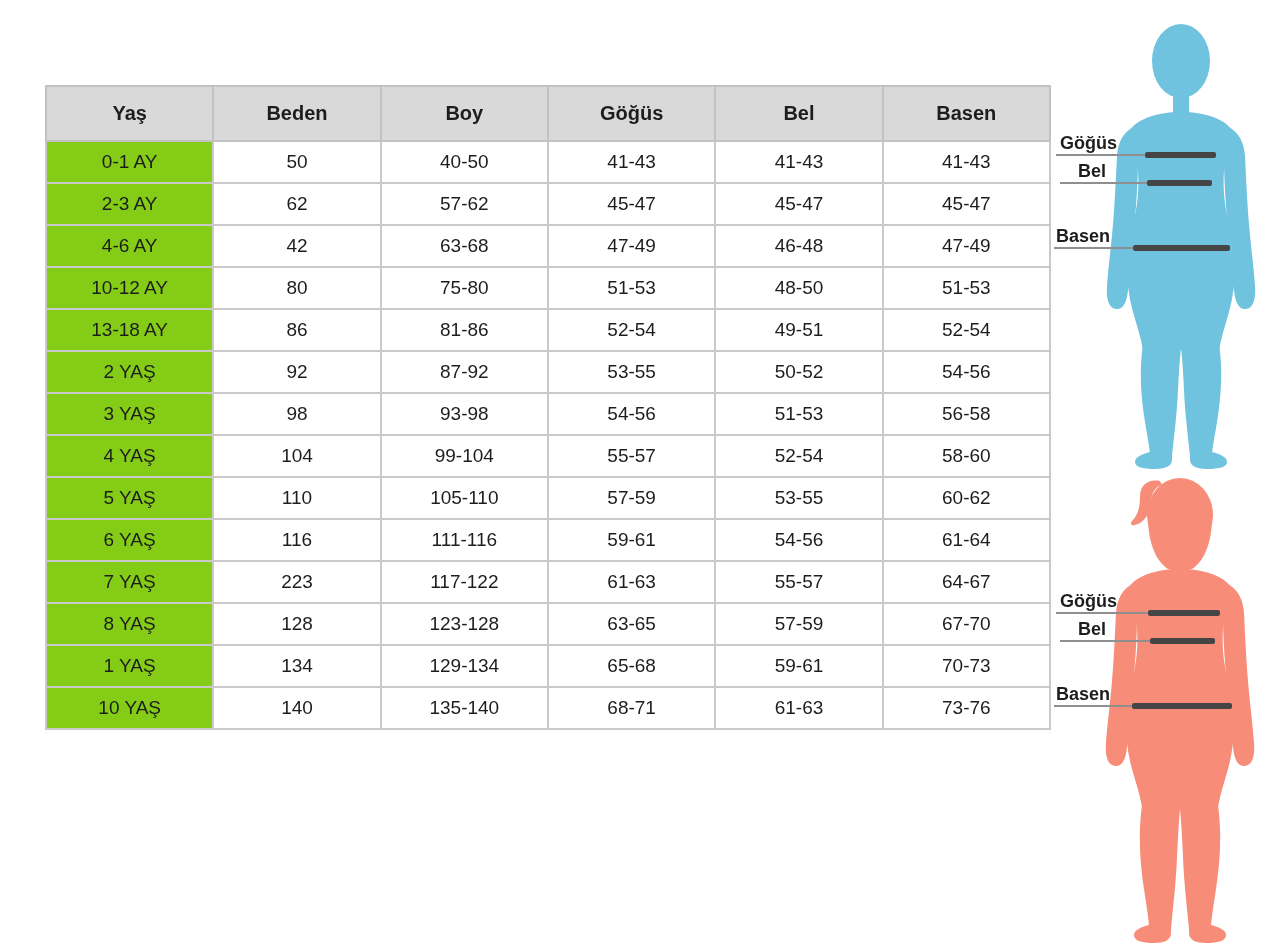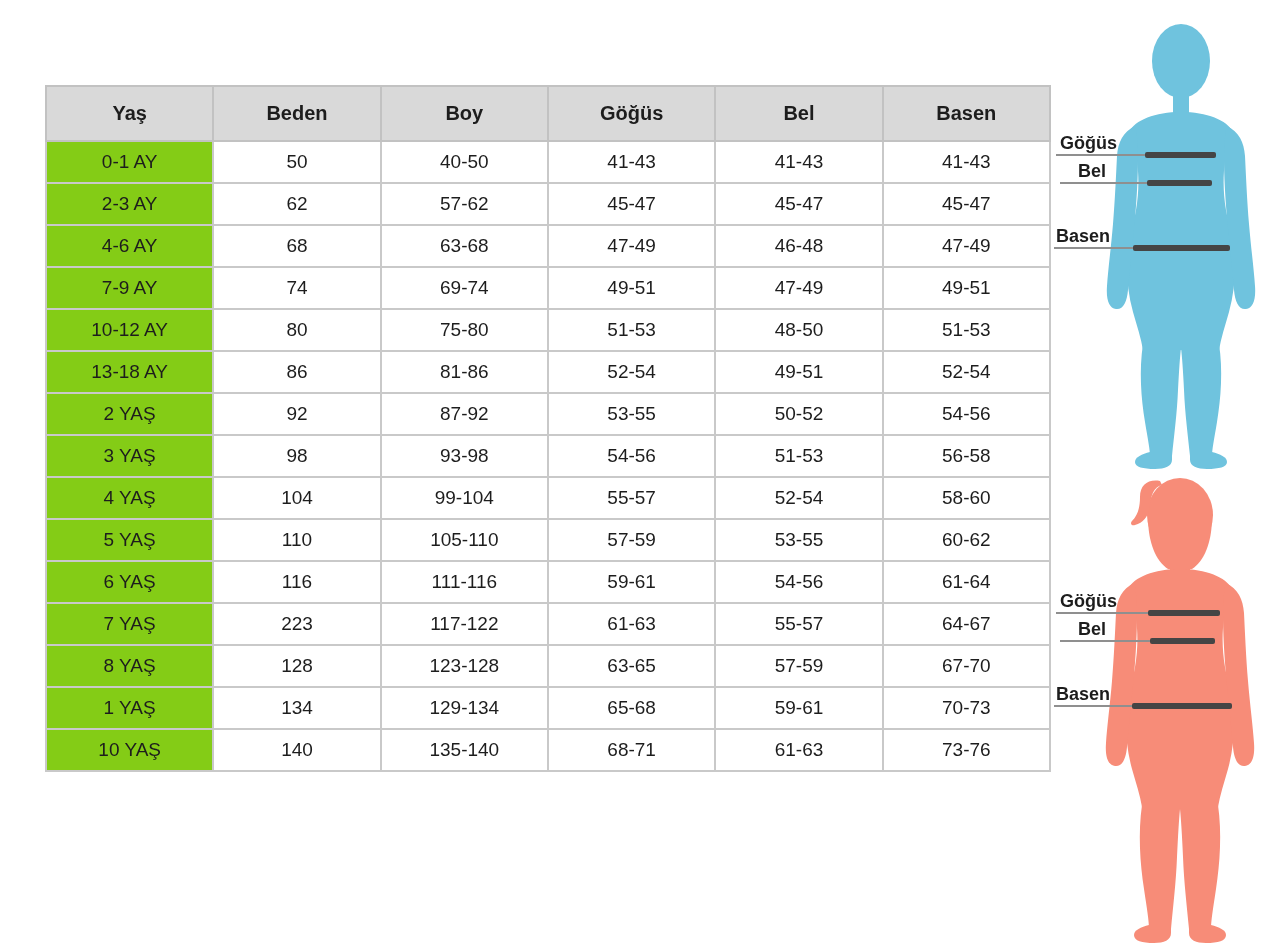--- a/index.html
+++ b/index.html
@@ -64,33 +64,25 @@
         <tr>
           <td class="rowhead">2-3 AY</td>
           <td>62</td>
           <td>57-62</td>
           <td>45-47</td>
           <td>45-47</td>
           <td>45-47</td>
         </tr>
         <tr>
           <td class="rowhead">4-6 AY</td>
-          <td>68</td>
+          <td>42</td>
           <td>63-68</td>
           <td>47-49</td>
           <td>46-48</td>
           <td>47-49</td>
-        </tr>
-        <tr>
-          <td class="rowhead">7-9 AY</td>
-          <td>74</td>
-          <td>69-74</td>
-          <td>49-51</td>
-          <td>47-49</td>
-          <td>49-51</td>
         </tr>
         <tr>
           <td class="rowhead">10-12 AY</td>
           <td>80</td>
           <td>75-80</td>
           <td>51-53</td>
           <td>48-50</td>
           <td>51-53</td>
         </tr>
         <tr>

